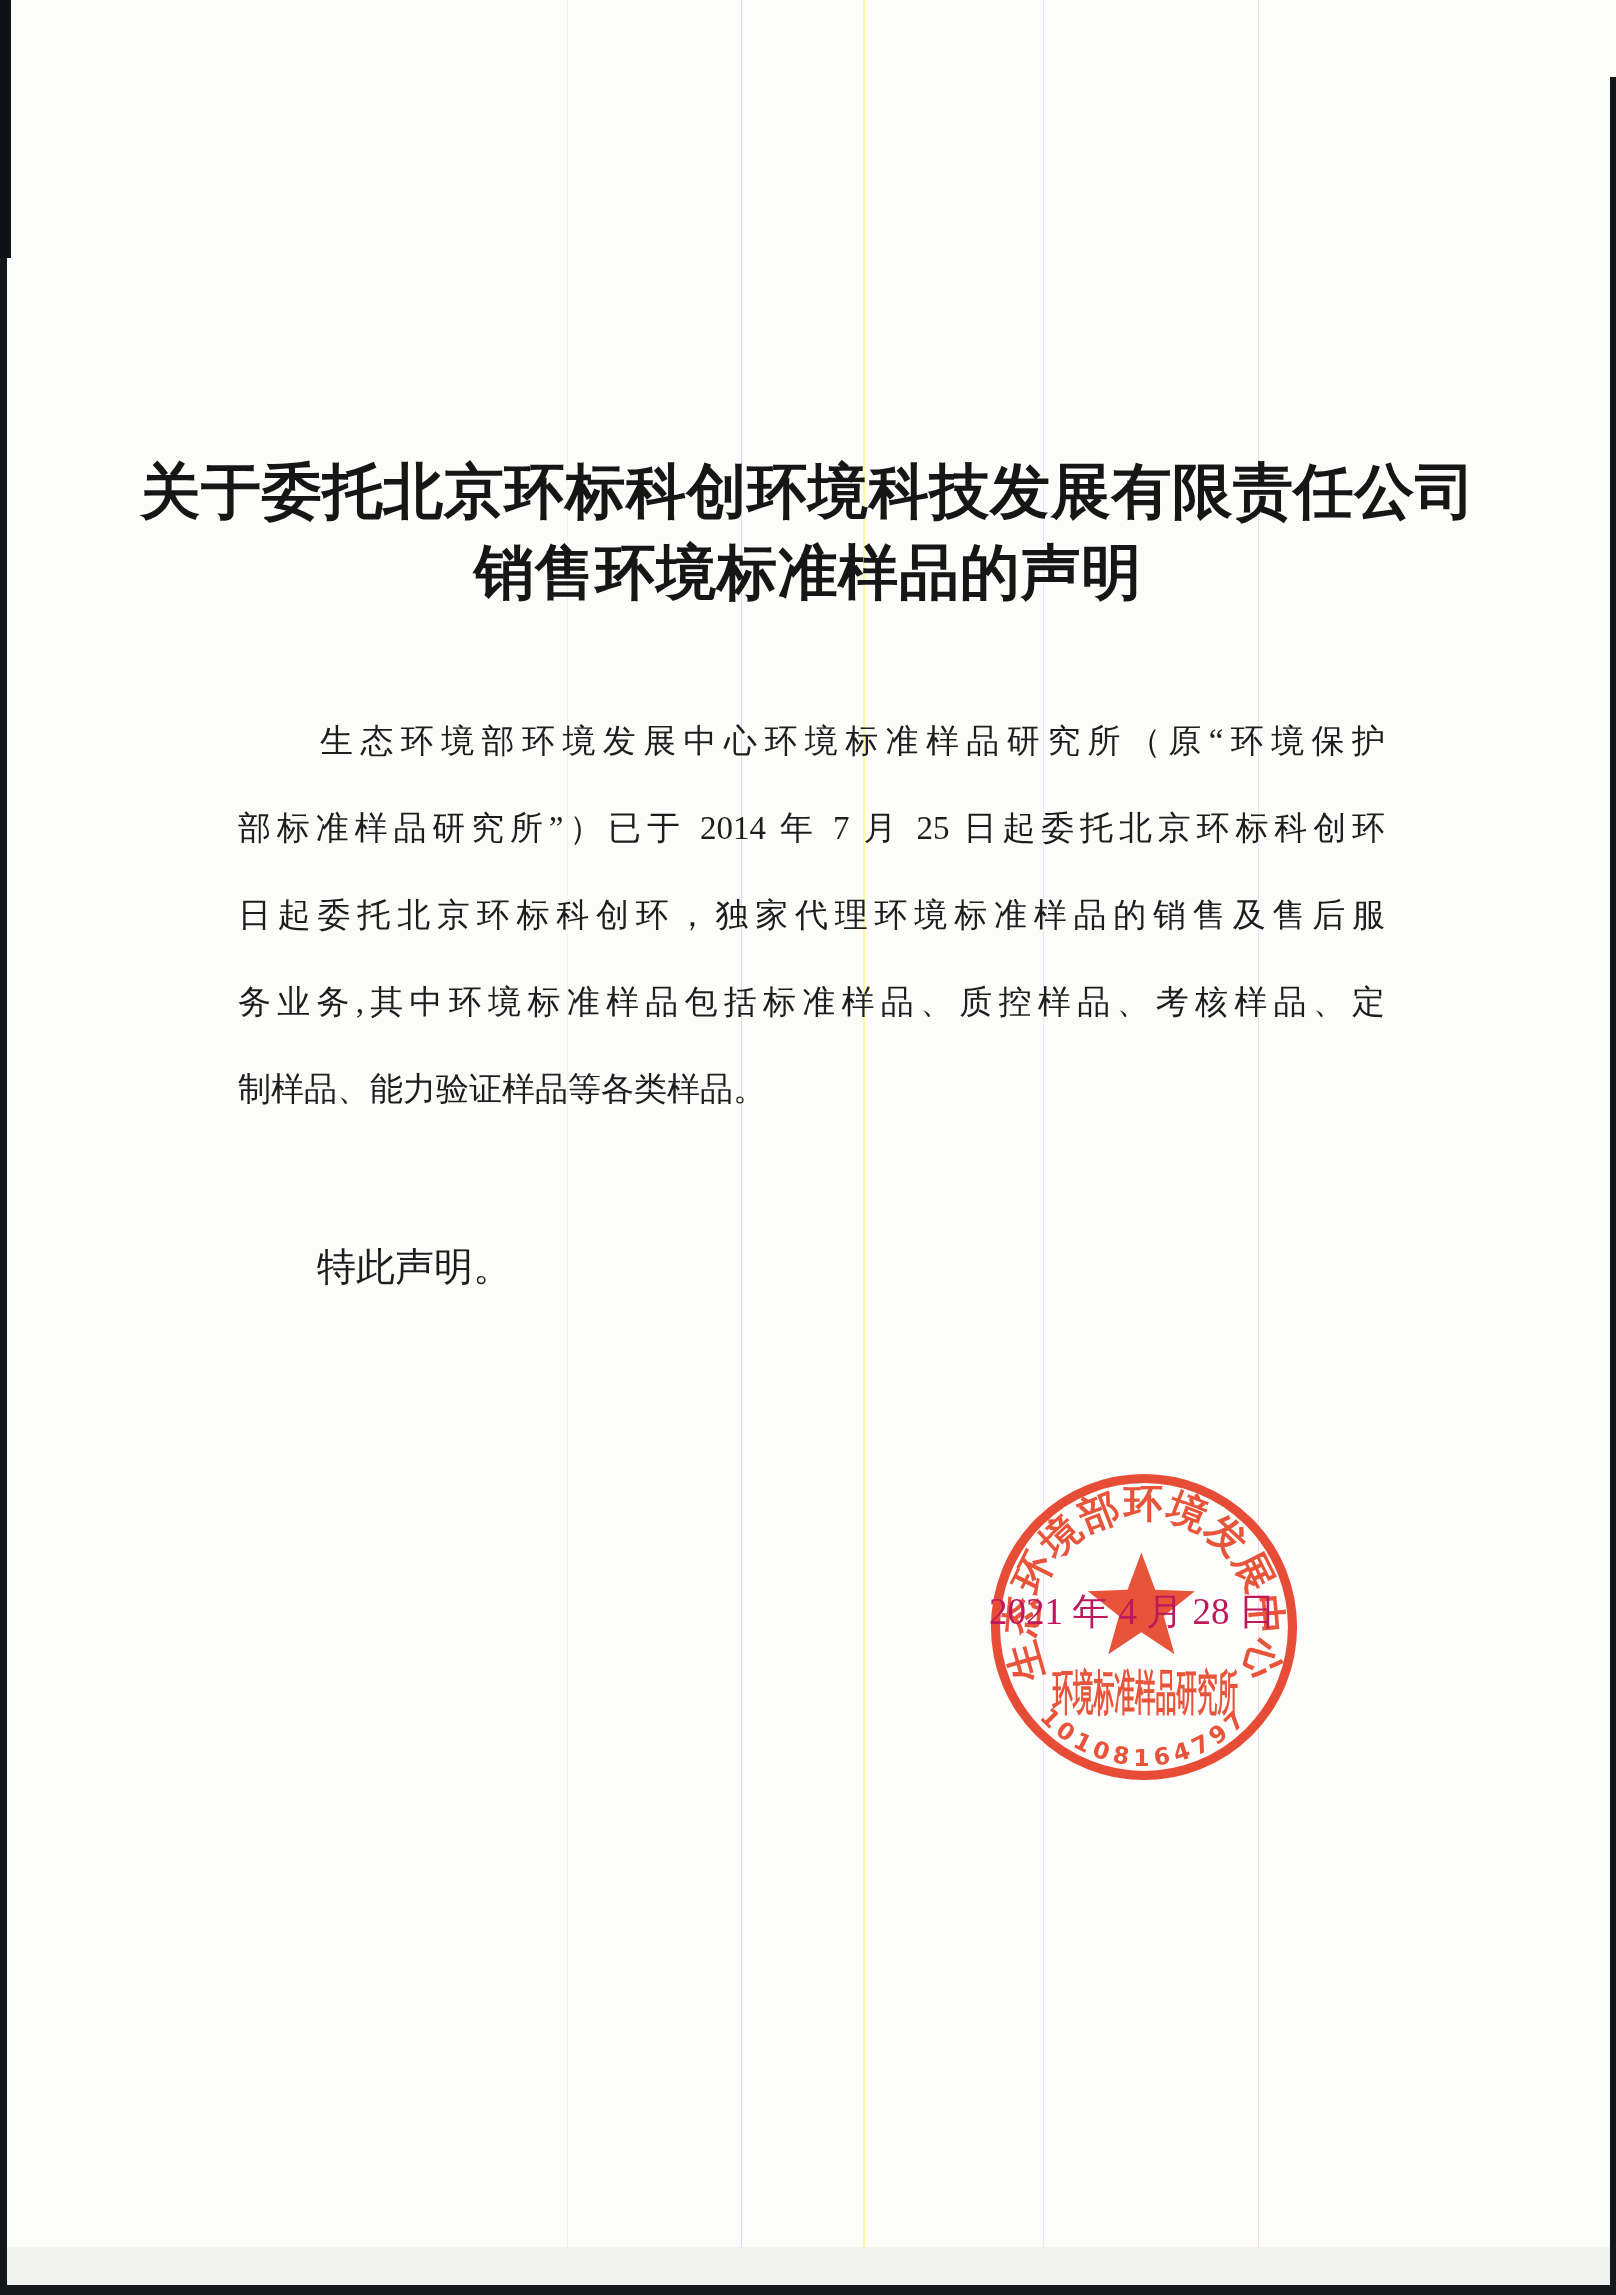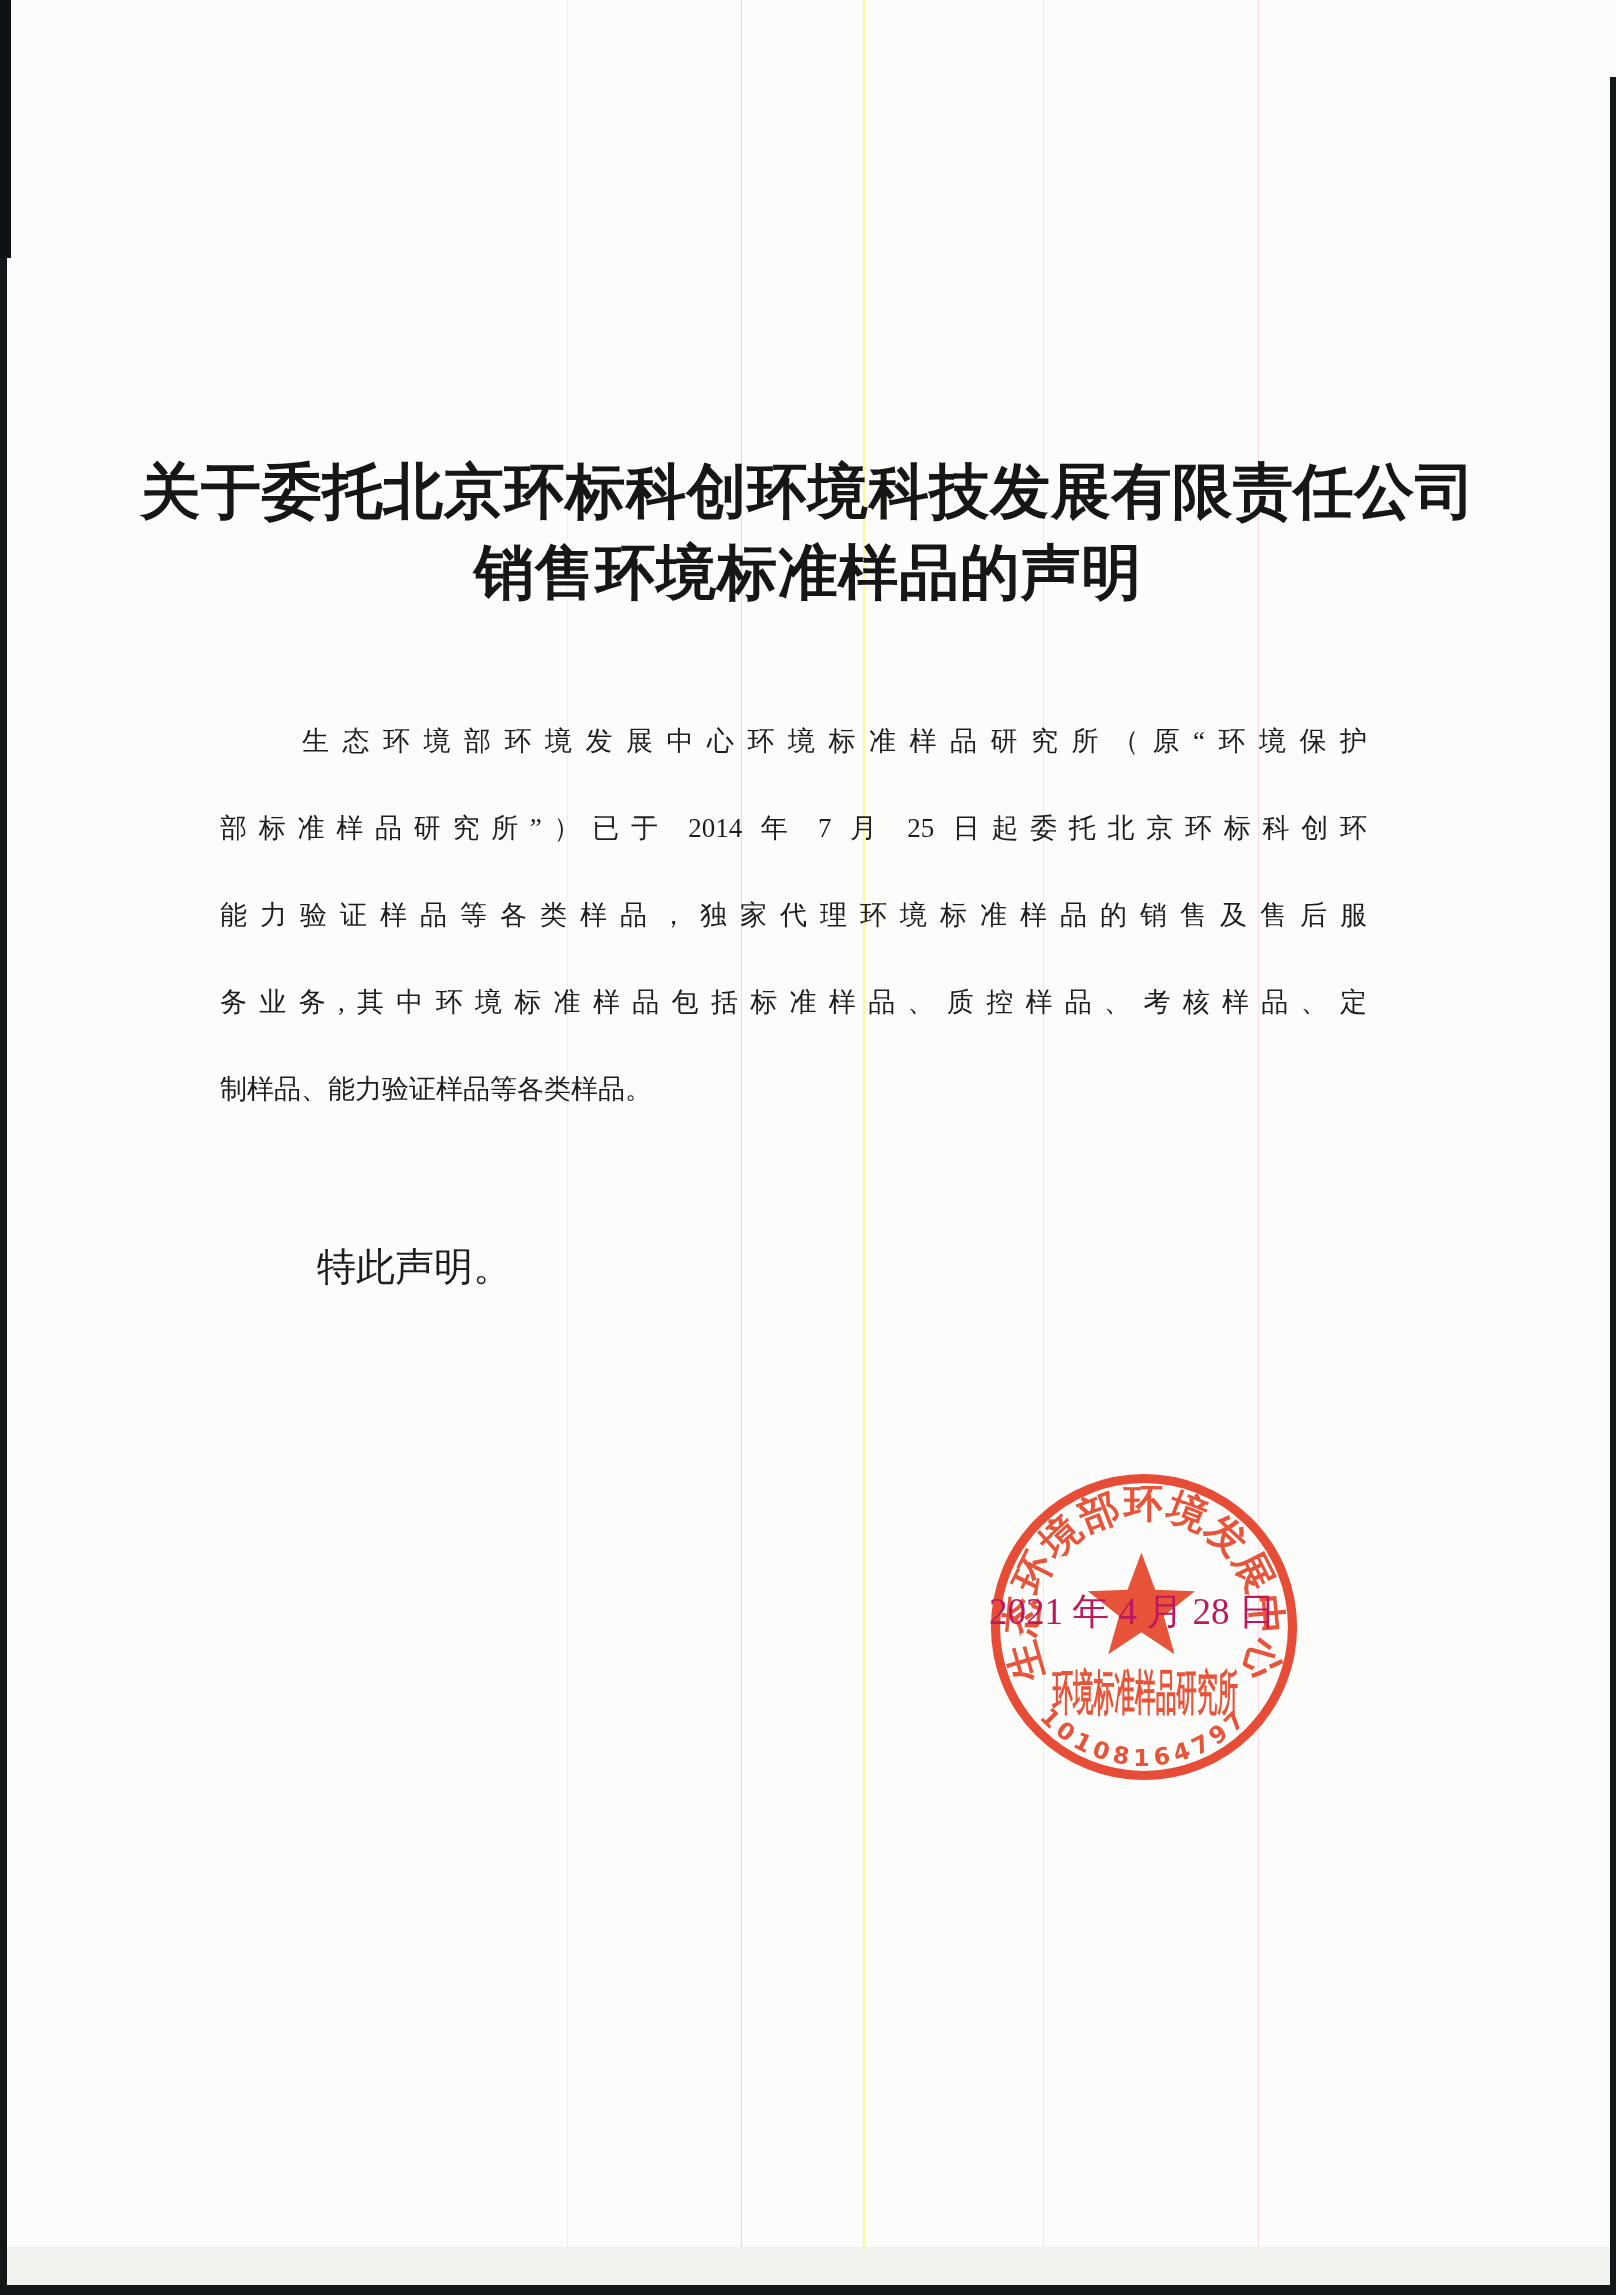--- a/index.html
+++ b/index.html
@@ -28,22 +28,22 @@
   
   .title{
     position:absolute;left:0;width:1616px;text-align:center;
     font-family:"Liberation Sans","DejaVu Sans",sans-serif;
     font-weight:700;font-size:60px;line-height:68px;height:68px;
     letter-spacing:0.7px;color:#161616;
   }
   .title-1{top:458px;}
   .title-2{top:539px;}
   .bodyline{
-    position:absolute;left:220px;width:1147px;height:87px;line-height:87px;
-    font-size:27px;color:#1d1d1d;
+    position:absolute;left:238px;width:1147px;height:87px;line-height:87px;
+    font-size:33px;color:#1d1d1d;
     text-align:justify;text-align-last:justify;
     white-space:nowrap;
   }
   .bodyline.lastline{text-align:left;text-align-last:left;}
   .indent{text-indent:82px;}
   .bl-0{top:698px;}
   .bl-1{top:785px;}
   .bl-2{top:872px;}
   .bl-3{top:959px;}
   .bl-4{top:1046px;}
@@ -72,21 +72,21 @@
   <div class="edge edge-left"></div>
   <div class="edge edge-left-blob"></div>
   <div class="edge edge-right"></div>
   <div class="edge edge-bottom"></div>
 
   <div class="title title-1">关于委托北京环标科创环境科技发展有限责任公司</div>
   <div class="title title-2">销售环境标准样品的声明</div>
 
   <div class="bodyline bl-0 indent">生态环境部环境发展中心环境标准样品研究所（原“环境保护</div>
   <div class="bodyline bl-1">部标准样品研究所”）已于 2014 年 7 月 25 日起委托北京环标科创环</div>
-  <div class="bodyline bl-2">能力验证样品等各类样品，独家代理环境标准样品的销售及售后服</div>
+  <div class="bodyline bl-2">日起委托北京环标科创环，独家代理环境标准样品的销售及售后服</div>
   <div class="bodyline bl-4 lastline">制样品、能力验证样品等各类样品。</div>
   <div class="bodyline bl-3">务业务,其中环境标准样品包括标准样品、质控样品、考核样品、定</div>
 
   <div class="closing">特此声明。</div>
 
   <svg class="seal" viewBox="-240 -240 480 480" xmlns="http://www.w3.org/2000/svg">
     <g opacity="0.94">
       <circle cx="0" cy="0" r="227" fill="none" stroke="#e5422a" stroke-width="14"></circle>
       <defs>
         <path id="ringPath" d="M -152.3 71 A 168 168 0 1 1 152.3 71" fill="none"></path>

